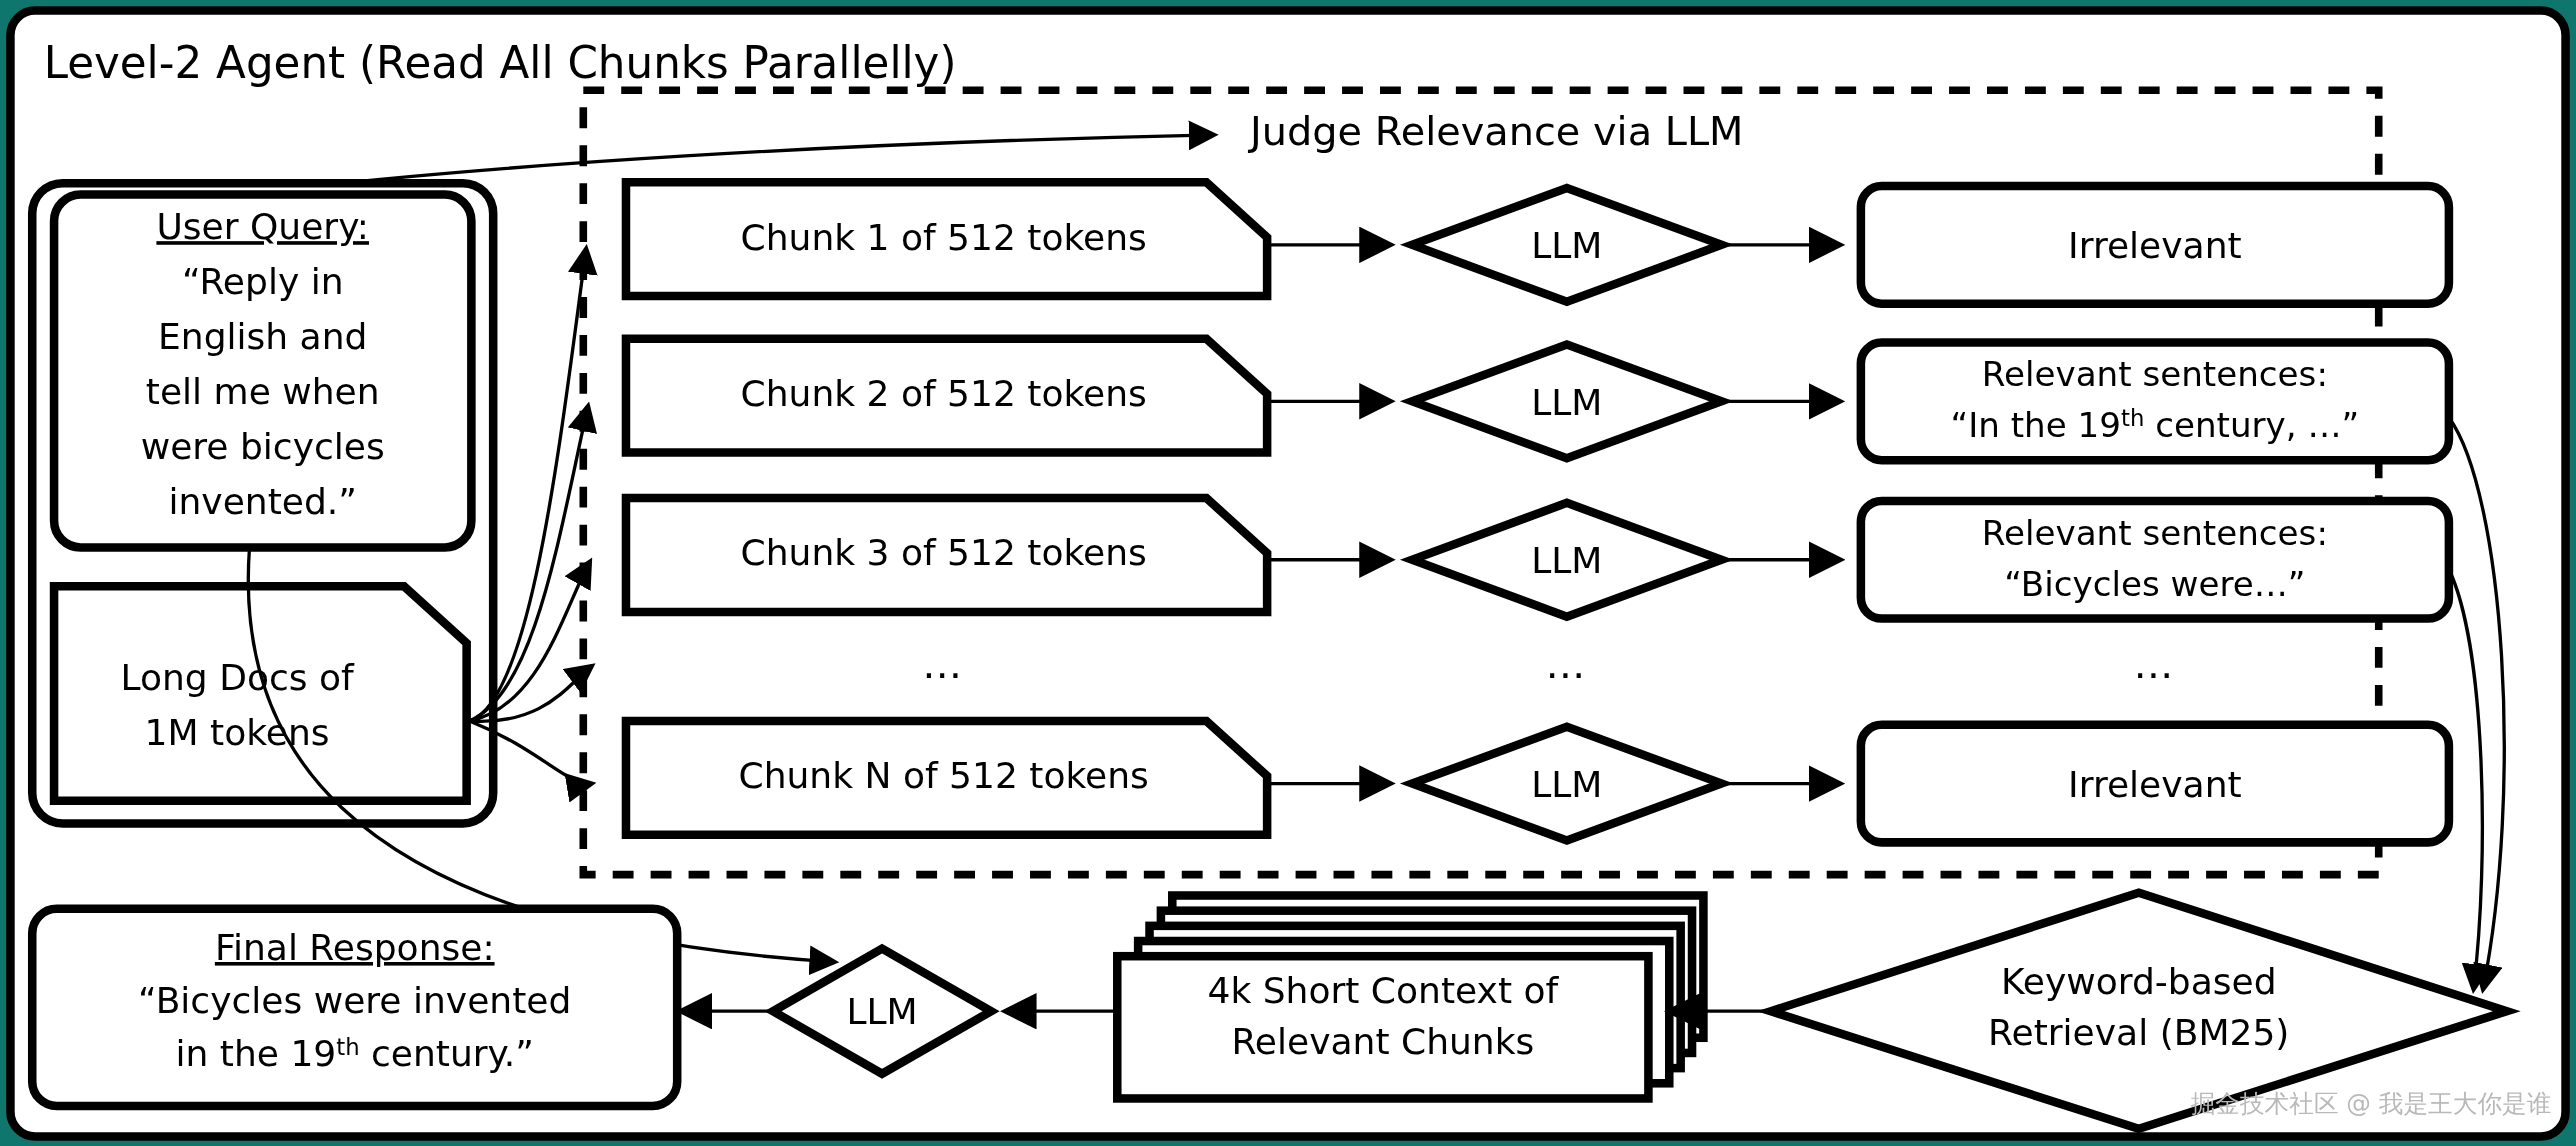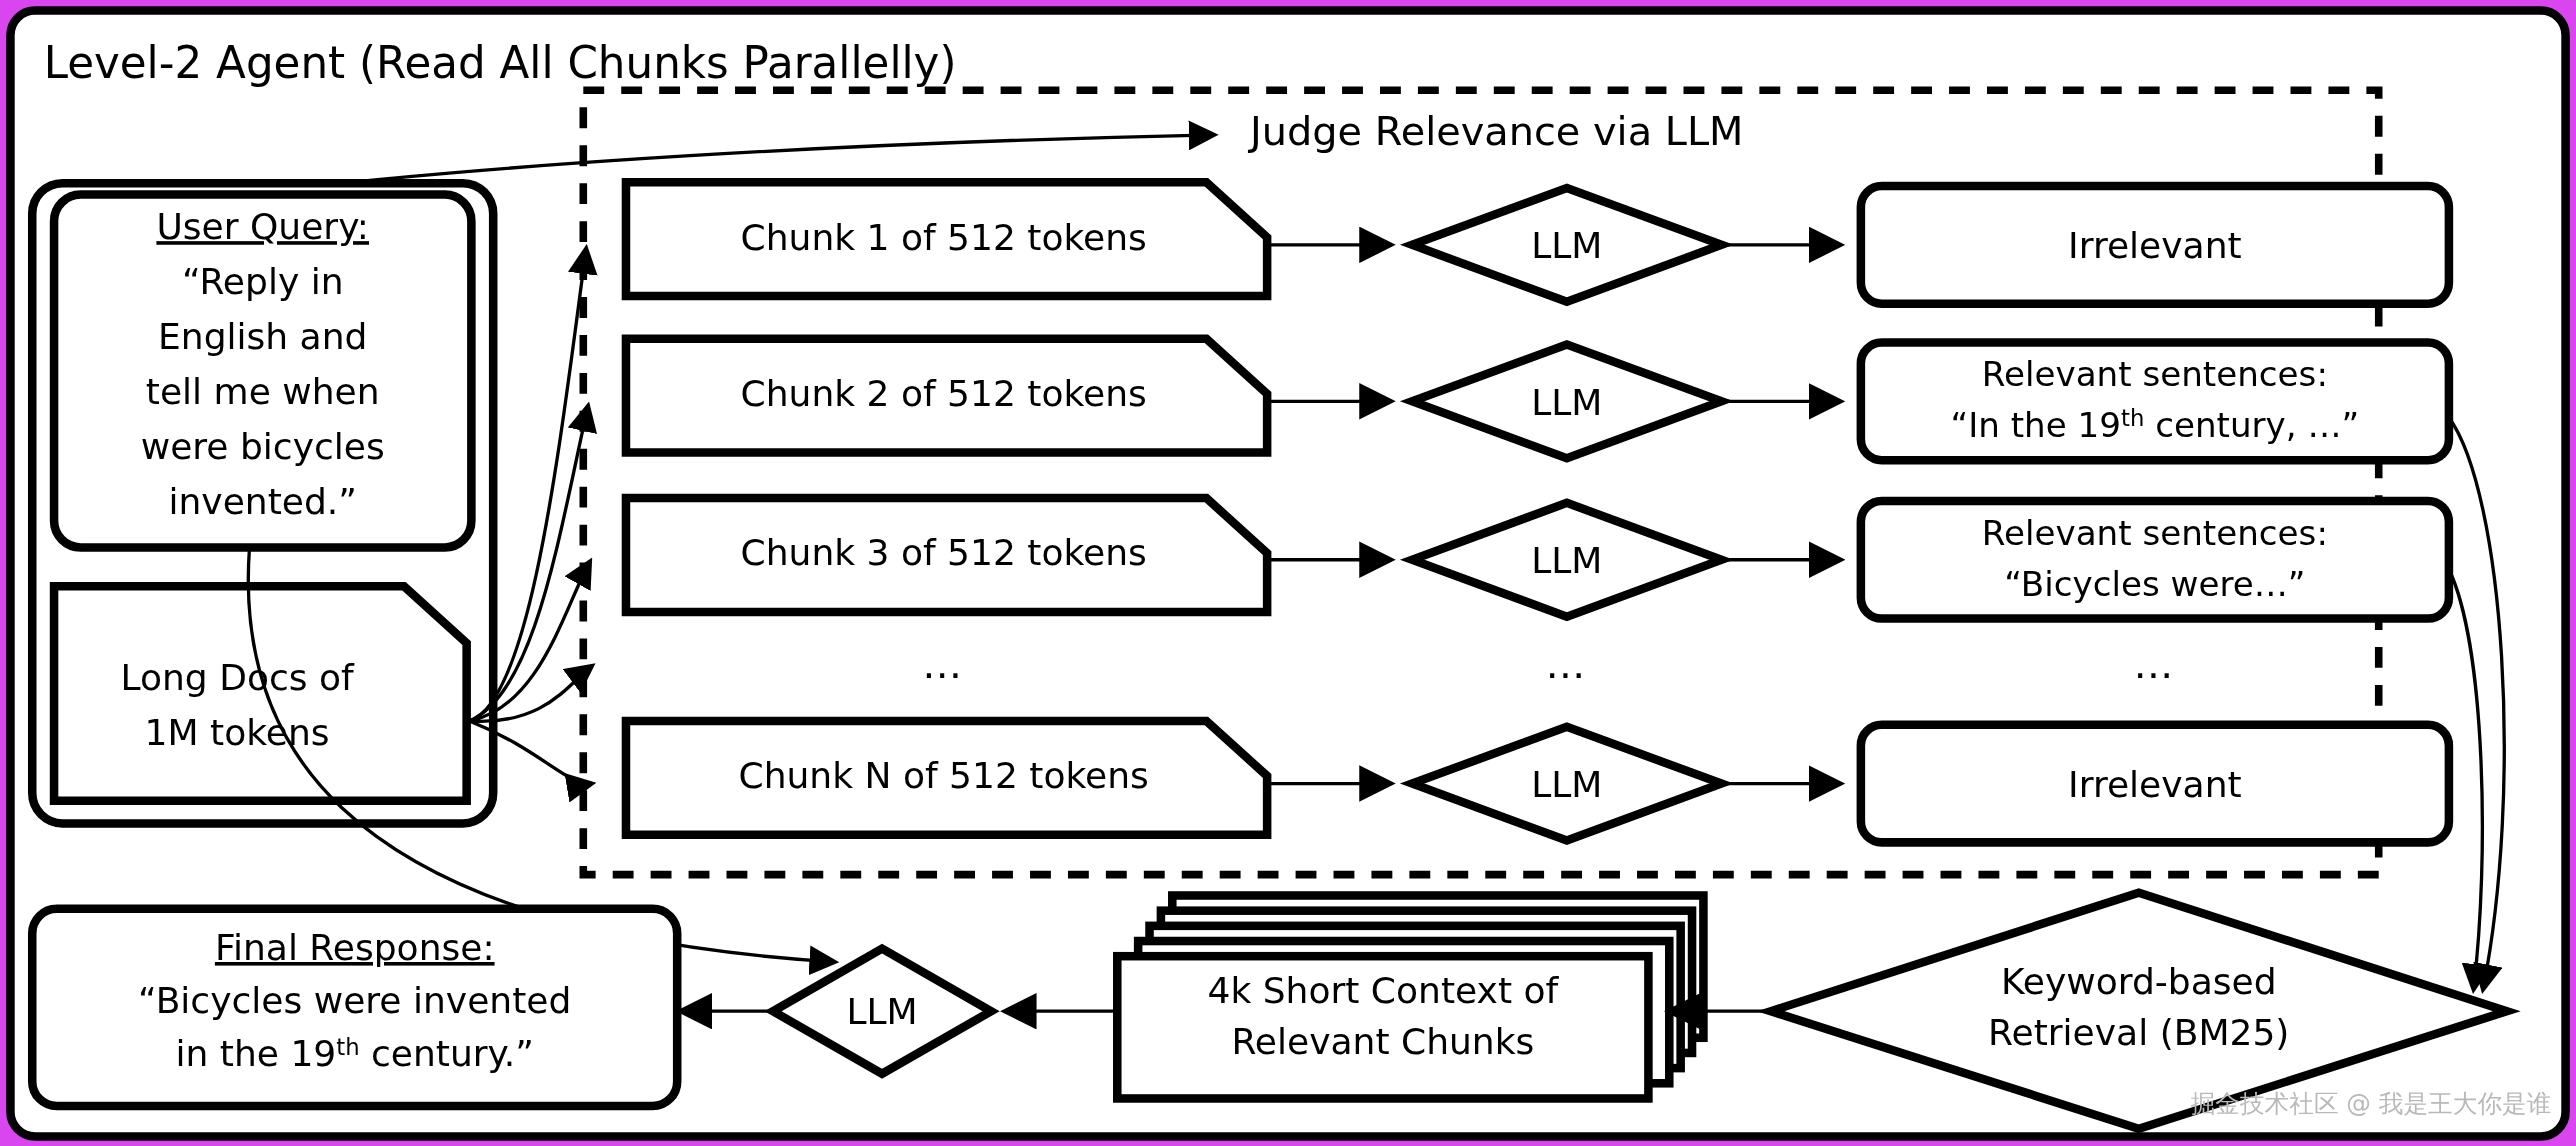--- a/index.html
+++ b/index.html
@@ -1,17 +1,17 @@
 <!DOCTYPE html>
 <html style="font-size:15px"><head>
 <meta charset="utf-8">
 <style>
   html,body{margin:0;padding:0;background:#ffffff;}
   body{font-family:"DejaVu Sans", sans-serif;}
-  #stage{position:relative;width:2576px;height:1147px;background:#d946ef;overflow:hidden;}
+  #stage{position:relative;width:2576px;height:1147px;background:#0f766e;overflow:hidden;}
   svg#canvas{position:absolute;left:0;top:0;width:2576px;height:1147px;}
   .stroke{fill:none;stroke:#000;}
   .fill-white{fill:#fff;stroke:#000;}
   text{font-family:"DejaVu Sans", sans-serif;fill:#000;}
   .t-title{font-size:46px;}
   .t-node{font-size:38px;}
   .t-node-sm{font-size:36px;}
   .t-llm{font-size:38px;}
   .t-dots{font-size:42px;letter-spacing:3px;}
   .t-head{font-size:42px;}

